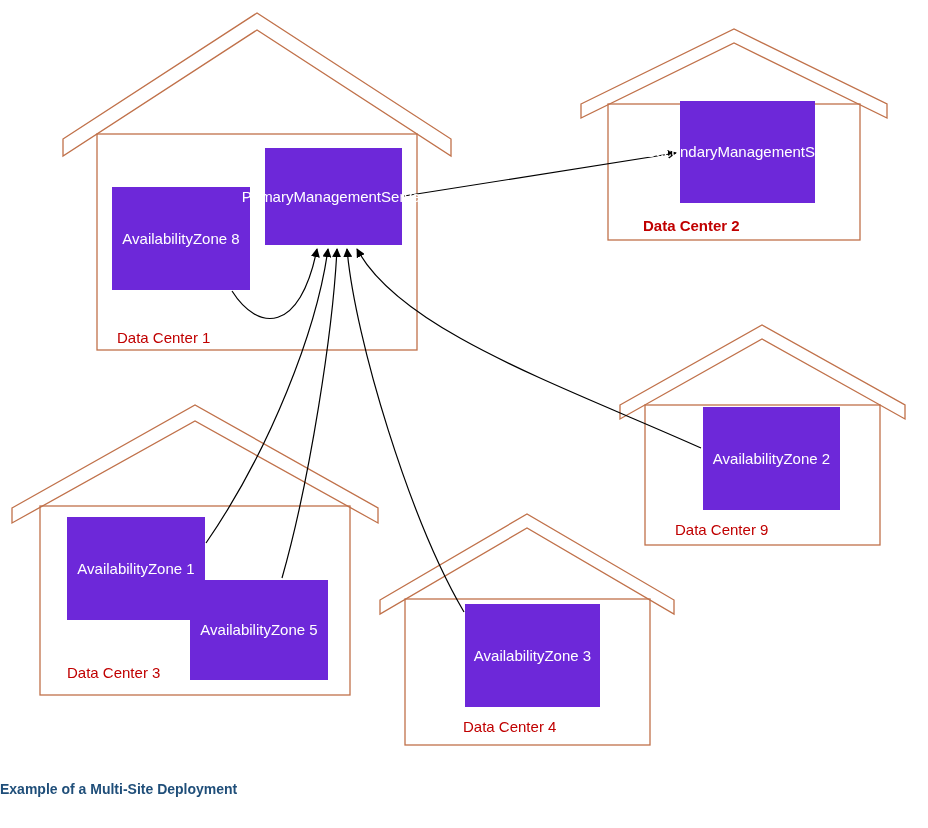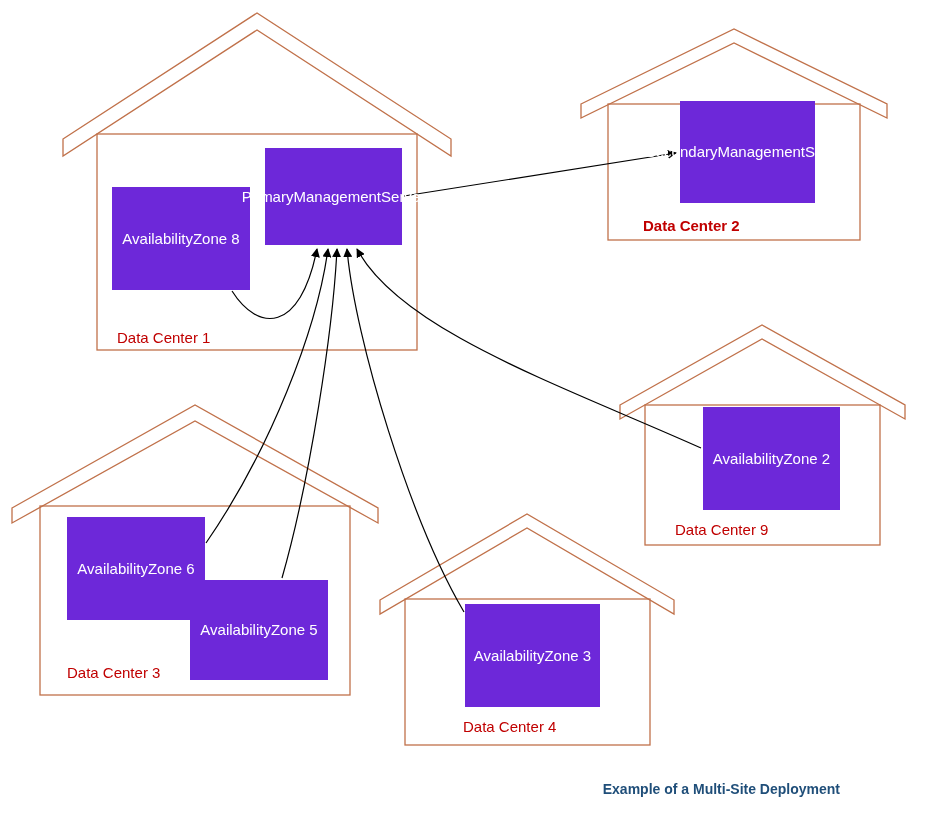--- a/index.html
+++ b/index.html
@@ -15,21 +15,21 @@
   }
   .node-line { display:block; }
   .dc-label {
     position:absolute; color:#C00000; font-size:15px; white-space:nowrap;
   }
   .flow-label {
     position:absolute; color:#000000; font-size:15px; line-height:26px; text-align:center;
   }
   .flow-label span { display:block; }
   .caption {
-    position:absolute; color:#1F4E79; font-size:14px; font-weight:bold; text-align:right;padding-left:20px;
+    position:absolute; color:#1F4E79; font-size:14px; font-weight:bold; text-align:left;
   }
 </style>
 </head>
 <body>
 
 <div class="canvas">
 
   <svg class="bg-svg" width="928" height="828" viewBox="0 0 928 828" xmlns="http://www.w3.org/2000/svg">
     <defs>
       <marker id="arrowhead" viewBox="0 0 10 10" refX="9" refY="5" markerWidth="7.5" markerHeight="7.5" orient="auto">
@@ -87,21 +87,21 @@
     <span class="node-line">Server</span>
   </div>
 
   <div class="node" style="left:703px; top:407px; width:137px; height:103px;">
     <span class="node-line">Availability</span>
     <span class="node-line">Zone 2</span>
   </div>
 
   <div class="node" style="left:67px; top:517px; width:138px; height:103px;">
     <span class="node-line">Availability</span>
-    <span class="node-line">Zone 6</span>
+    <span class="node-line">Zone 1</span>
   </div>
 
   <div class="node" style="left:190px; top:580px; width:138px; height:100px;">
     <span class="node-line">Availability</span>
     <span class="node-line">Zone 5</span>
   </div>
 
   <div class="node" style="left:465px; top:604px; width:135px; height:103px;">
     <span class="node-line">Availability</span>
     <span class="node-line">Zone 3</span>

